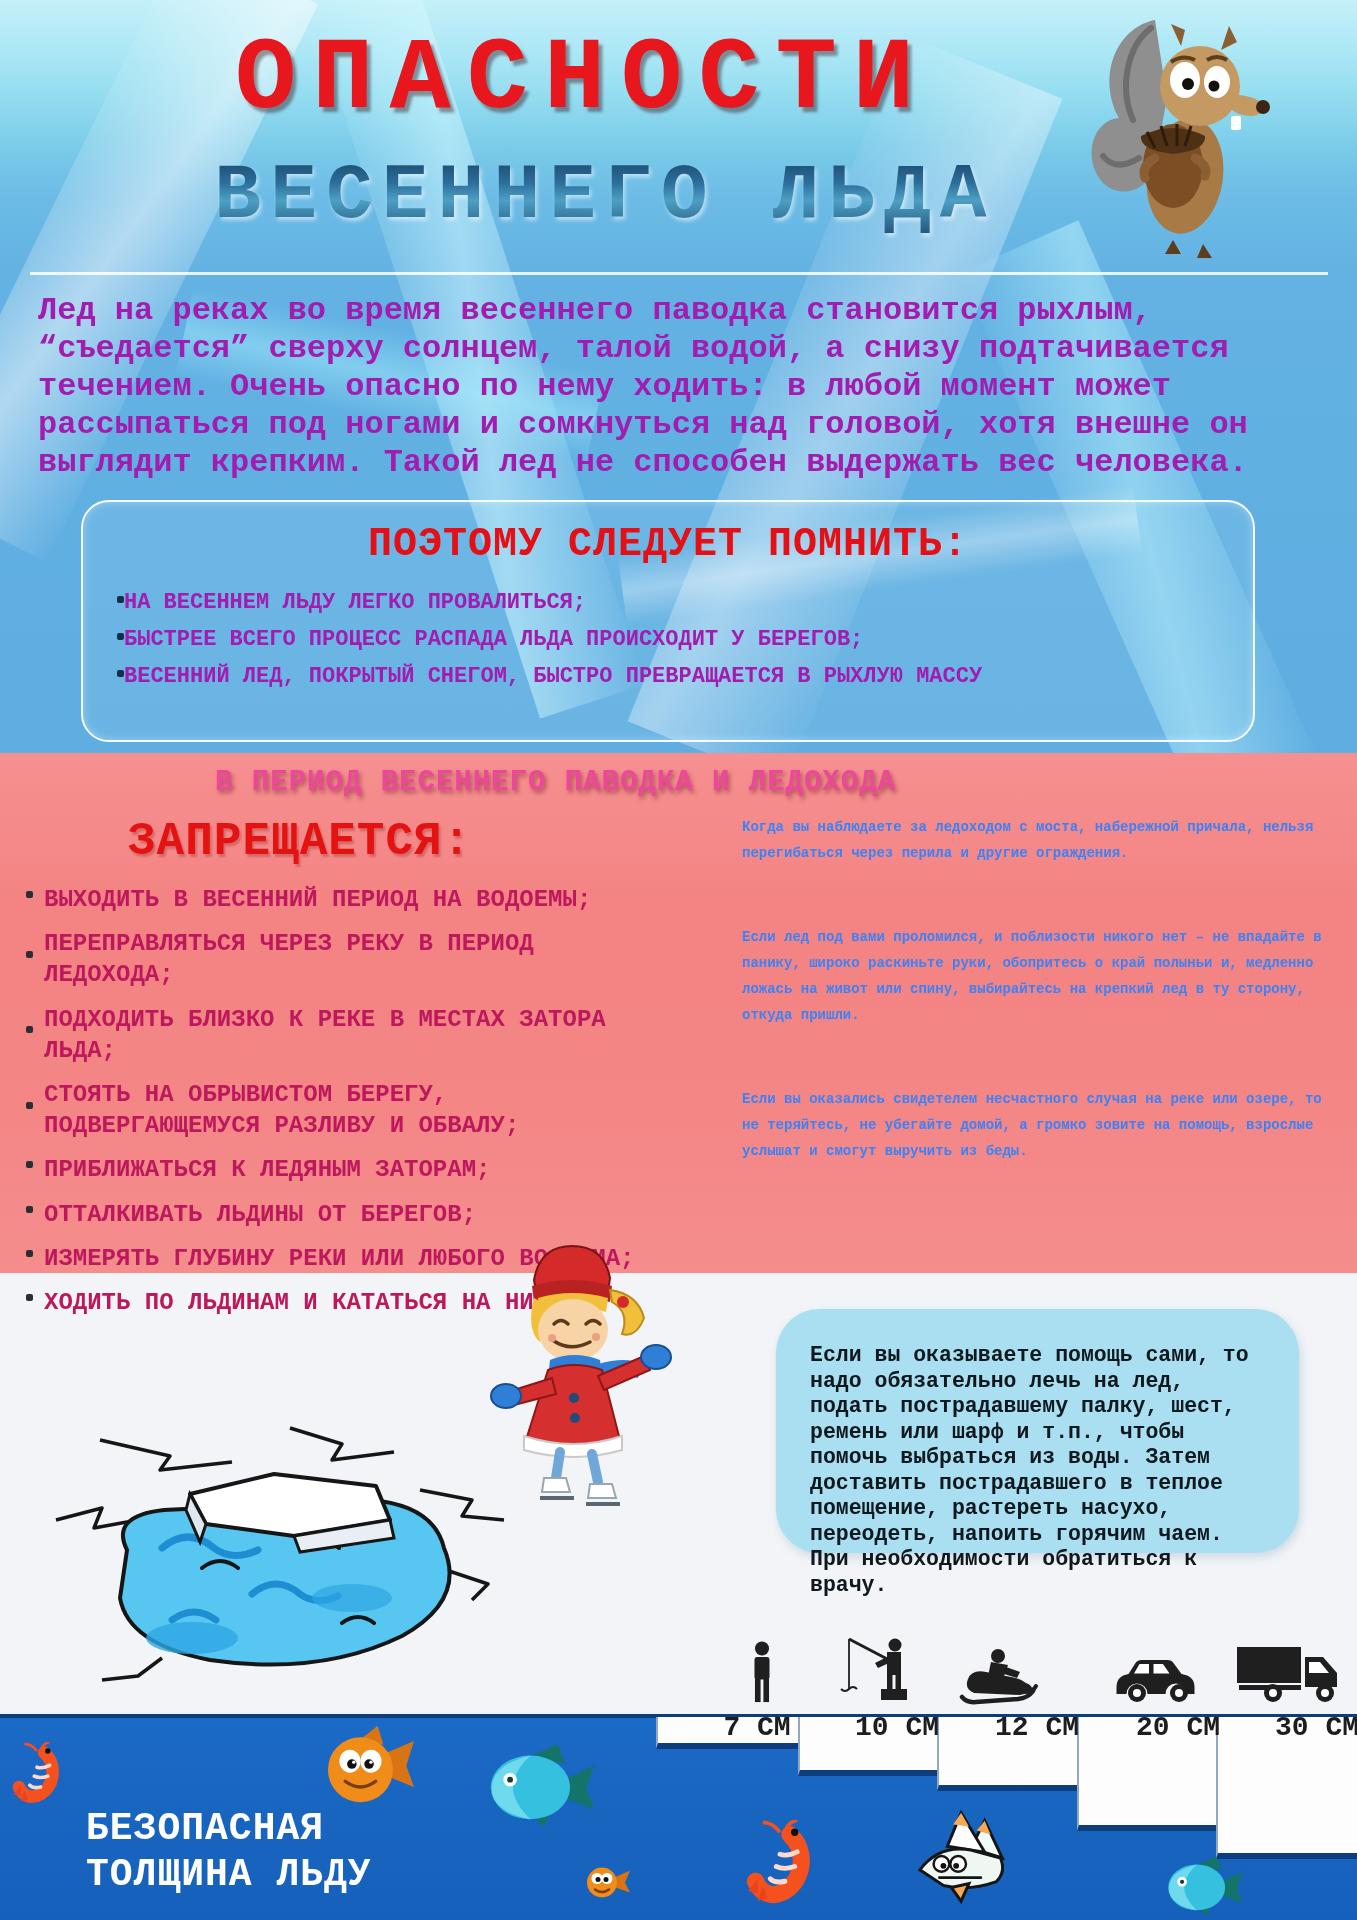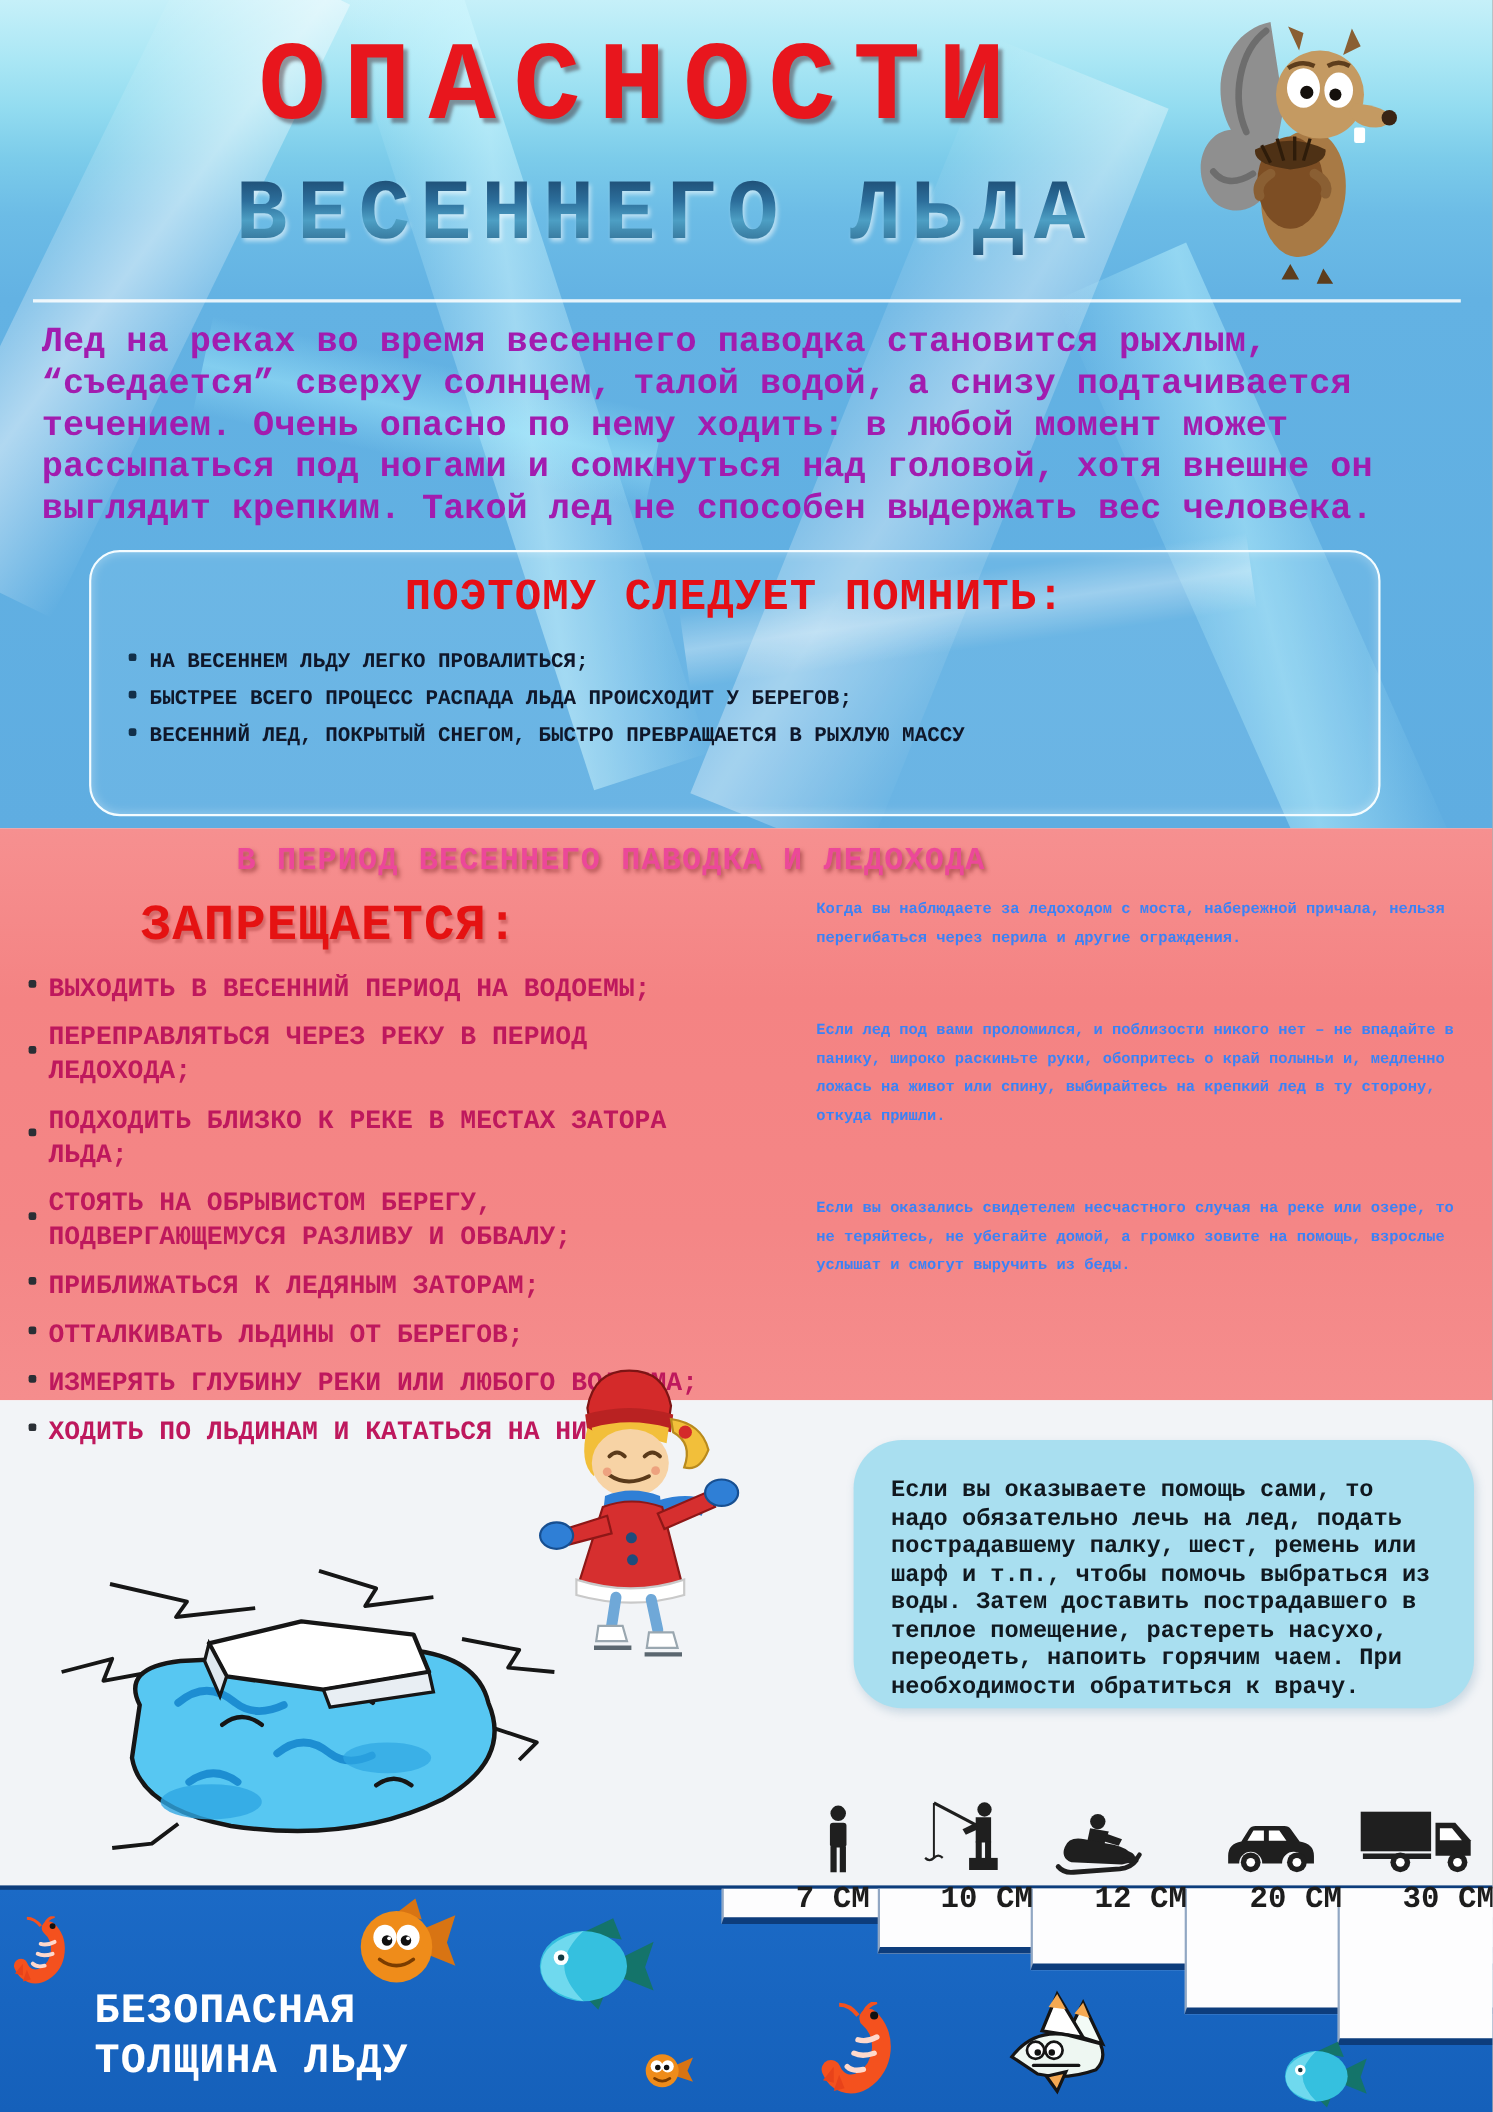--- a/index.html
+++ b/index.html
@@ -30,41 +30,41 @@
          -webkit-background-clip:text;background-clip:text;color:transparent;
          filter:drop-shadow(2px 3px 2px rgba(255,255,255,.55));}
   .divider{left:30px;top:272px;width:1298px;height:3px;background:rgba(255,255,255,.85);}
   .intro{left:38px;top:292px;width:1292px;font-size:32px;font-weight:700;line-height:38px;color:#a21caf;}
 
   .remember-box{left:81px;top:500px;width:1170px;height:238px;border:2px solid #f4fcff;border-radius:28px;
         background:rgba(205,244,255,.10);box-shadow:0 0 10px rgba(255,255,255,.35) inset;}
   .remember-title{position:absolute;left:0;top:20px;width:100%;text-align:center;
         font-size:40px;font-weight:700;color:#e50f16;letter-spacing:1px;}
   .remember-list{position:absolute;left:34px;top:88px;margin:0;padding:0;list-style:none;}
-  .remember-list li{display:flex;align-items:baseline;gap:12px;font-size:19px;font-weight:700;
-        color:#0f172a;margin-bottom:12px;}
+  .remember-list li{display:flex;align-items:baseline;font-size:22px;font-weight:700;
+        color:#a21caf;margin-bottom:12px;}
   .dot{flex:none;width:7px;height:7px;border-radius:2px;background:#12304a;transform:translateY(-5px);}
 
   
   .bg-pink{left:0;top:753px;width:1357px;height:520px;
      background:linear-gradient(180deg,#f69090 0%,#f48383 30%,#f48686 70%,#f58d8d 100%);}
   .banner{left:0;top:766px;width:1111px;text-align:center;font-size:29px;font-weight:700;color:#ec4899;
      letter-spacing:1px;text-shadow:2px 3px 4px rgba(110,25,25,.5);}
   .prohibited-title{left:128px;top:816px;font-size:46px;font-weight:700;color:#e51212;
      letter-spacing:1px;text-shadow:2px 3px 2px rgba(120,10,10,.25);}
   .prohibited-list{left:26px;top:884px;width:640px;margin:0;padding:0;list-style:none;}
   .prohibited-list li{display:flex;align-items:center;gap:11px;font-size:24px;font-weight:700;
      color:#be185d;margin-bottom:13px;line-height:1.3;}
   .prohibited-list .dot{background:#2a2f35;}
   .advice{left:742px;top:814px;width:594px;}
   .advice p{margin:0 0 58px 0;font-size:14px;font-weight:700;line-height:26px;color:#3b82f6;}
 
   
   .bg-mid{left:0;top:1273px;width:1357px;height:444px;background:#f2f4f7;}
-  .helper-box{left:776px;top:1309px;width:564px;height:244px;border-radius:44px;background:#a9dff0;
+  .helper-box{left:776px;top:1309px;width:523px;height:244px;border-radius:44px;background:#a9dff0;
      box-shadow:2px 4px 8px rgba(90,140,170,.25);}
   .helper-box p{margin:0;padding:34px 30px 0 34px;font-size:21.5px;font-weight:700;line-height:25.5px;color:#10181f;}
 
   
   .bg-bottom{left:0;top:1717px;width:1357px;height:203px;background:linear-gradient(180deg,#1b6ac6,#1560ba);}
   .waterline{left:0;top:1714px;width:1357px;height:4px;background:#0d3d7c;z-index:1;}
   .step{position:absolute;top:1717px;background:#fdfdfe;border-bottom:6px solid #0d3d7c;
         border-left:2px solid rgba(13,61,124,.45);z-index:2;}
   .step1{left:656px;width:701px;height:26px;}
   .step2{left:798px;width:559px;height:53px;}

